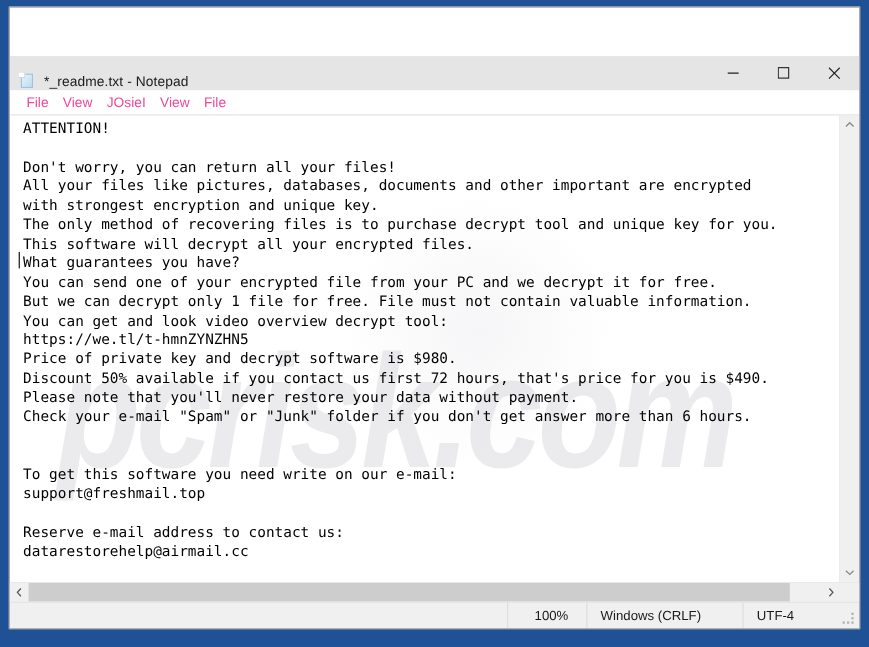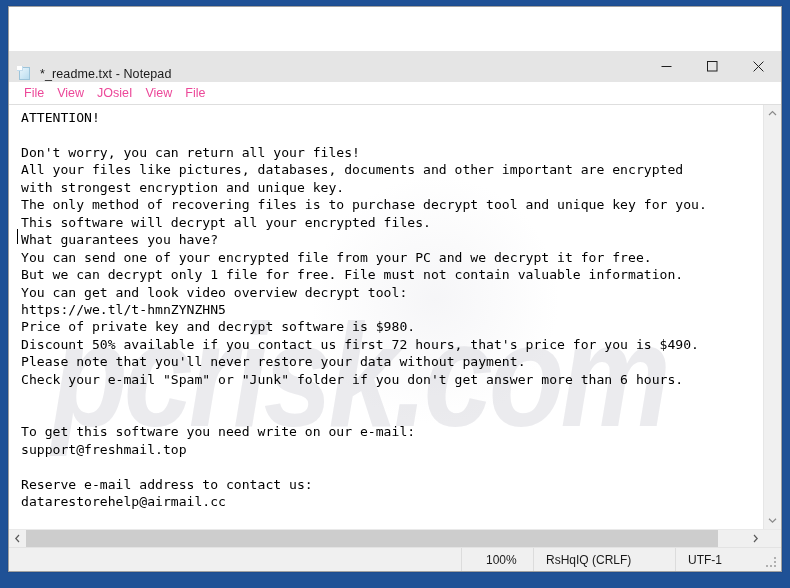--- a/index.html
+++ b/index.html
@@ -401,22 +401,22 @@
         <svg width="7" height="9" viewBox="0 0 7 9">
           <polyline points="2,1 5.2,4.5 2,8" fill="none" stroke="#5a5a5a" stroke-width="1.2"></polyline>
         </svg>
       </div>
       <div id="hs-corner"></div>
     </div>
 
     <div id="statusbar">
       <div id="status-spacer"></div>
       <div class="status-cell" id="status-zoom">100%</div>
-      <div class="status-cell" id="status-eol">RsHqIQ (CRLF)</div>
-      <div class="status-cell" id="status-enc">UTF-1</div>
+      <div class="status-cell" id="status-eol">Windows (CRLF)</div>
+      <div class="status-cell" id="status-enc">UTF-4</div>
       <div id="grip">
         <i style="left:8px;top:8px"></i>
         <i style="left:4px;top:8px"></i>
         <i style="left:8px;top:4px"></i>
         <i style="left:0px;top:8px"></i>
         <i style="left:8px;top:0px"></i>
       </div>
     </div>
 
   </div>

